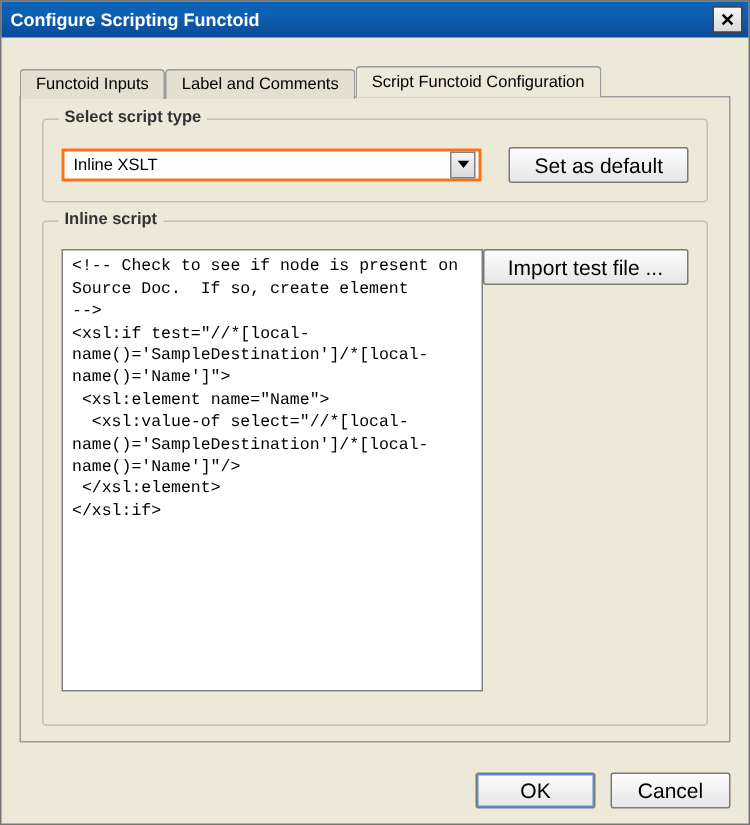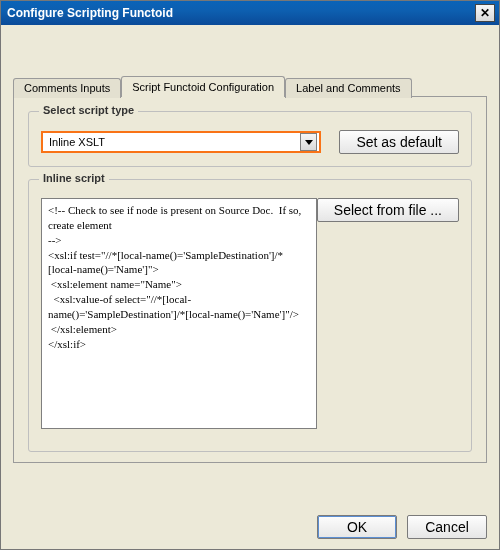--- a/index.html
+++ b/index.html
@@ -12,21 +12,20 @@
     height: 550px;
     overflow: hidden;
   }
   .window {
     width: 500px;
     height: 550px;
     background: #ece9d8;
     border: 1px solid #777;
     display: flex;
     flex-direction: column;
-    gap: 32px;
   }
   .titlebar {
     background: linear-gradient(to bottom, #0a63b8 0%,#0d5fb0 40%,#0a4a98 100%);
     color: #fff;
     height: 24px;
     display: flex;
     align-items: center;
     justify-content: space-between;
     padding: 0 4px 0 6px;
     font-weight: bold;
@@ -145,21 +144,21 @@
   }
   .script-group {
     flex: 1;
     display: flex;
     flex-direction: row;
   }
   .textarea {
     flex: 1;
     background: #fff;
     border: 1px solid #7f7f7f;
-    font-family: Liberation Serif, serif;
+    font-family: Liberation Mono, monospace;
     font-size: 11px;
     padding: 4px 6px;
     white-space: pre-wrap;
     word-break: break-word;
     overflow: auto;
     color: #000;
     line-height: 1.35;
     margin-bottom: 10px;
     min-height: 200px;
   }
@@ -180,23 +179,23 @@
   <div class="titlebar">
     <span>Configure Scripting Functoid</span>
     <div class="close-btn">
       <span>✕</span>
     </div>
   </div>
 
   <div class="client">
 
     <div class="tabstrip">
-      <div class="tab inactive">Comments Inputs</div>
+      <div class="tab inactive">Functoid Inputs</div>
+      <div class="tab inactive">Label and Comments</div>
       <div class="tab active">Script Functoid Configuration</div>
-      <div class="tab inactive">Label and Comments</div>
     </div>
 
     <div class="tabpanel">
 
       <div class="groupbox">
         <span class="legend">Select script type</span>
         <div class="row">
           <div class="select">
             <span>Inline XSLT</span>
             <div class="arrowbtn">
@@ -214,21 +213,21 @@
       <div class="groupbox script-group">
         <span class="legend">Inline script</span>
         <div class="textarea">&lt;!-- Check to see if node is present on Source Doc.  If so, create element
 --&gt;
 &lt;xsl:if test="//*[local-name()='SampleDestination']/*[local-name()='Name']"&gt;
  &lt;xsl:element name="Name"&gt;
   &lt;xsl:value-of select="//*[local-name()='SampleDestination']/*[local-name()='Name']"/&gt;
  &lt;/xsl:element&gt;
 &lt;/xsl:if&gt;</div>
         <div class="right-align">
-          <div class="btn">Select from file ...</div>
+          <div class="btn">Import test file ...</div>
         </div>
       </div>
 
     </div>
 
   </div>
 
   <div class="footer">
     <div class="btn default" style="min-width:80px">OK</div>
     <div class="btn" style="min-width:80px">Cancel</div>

